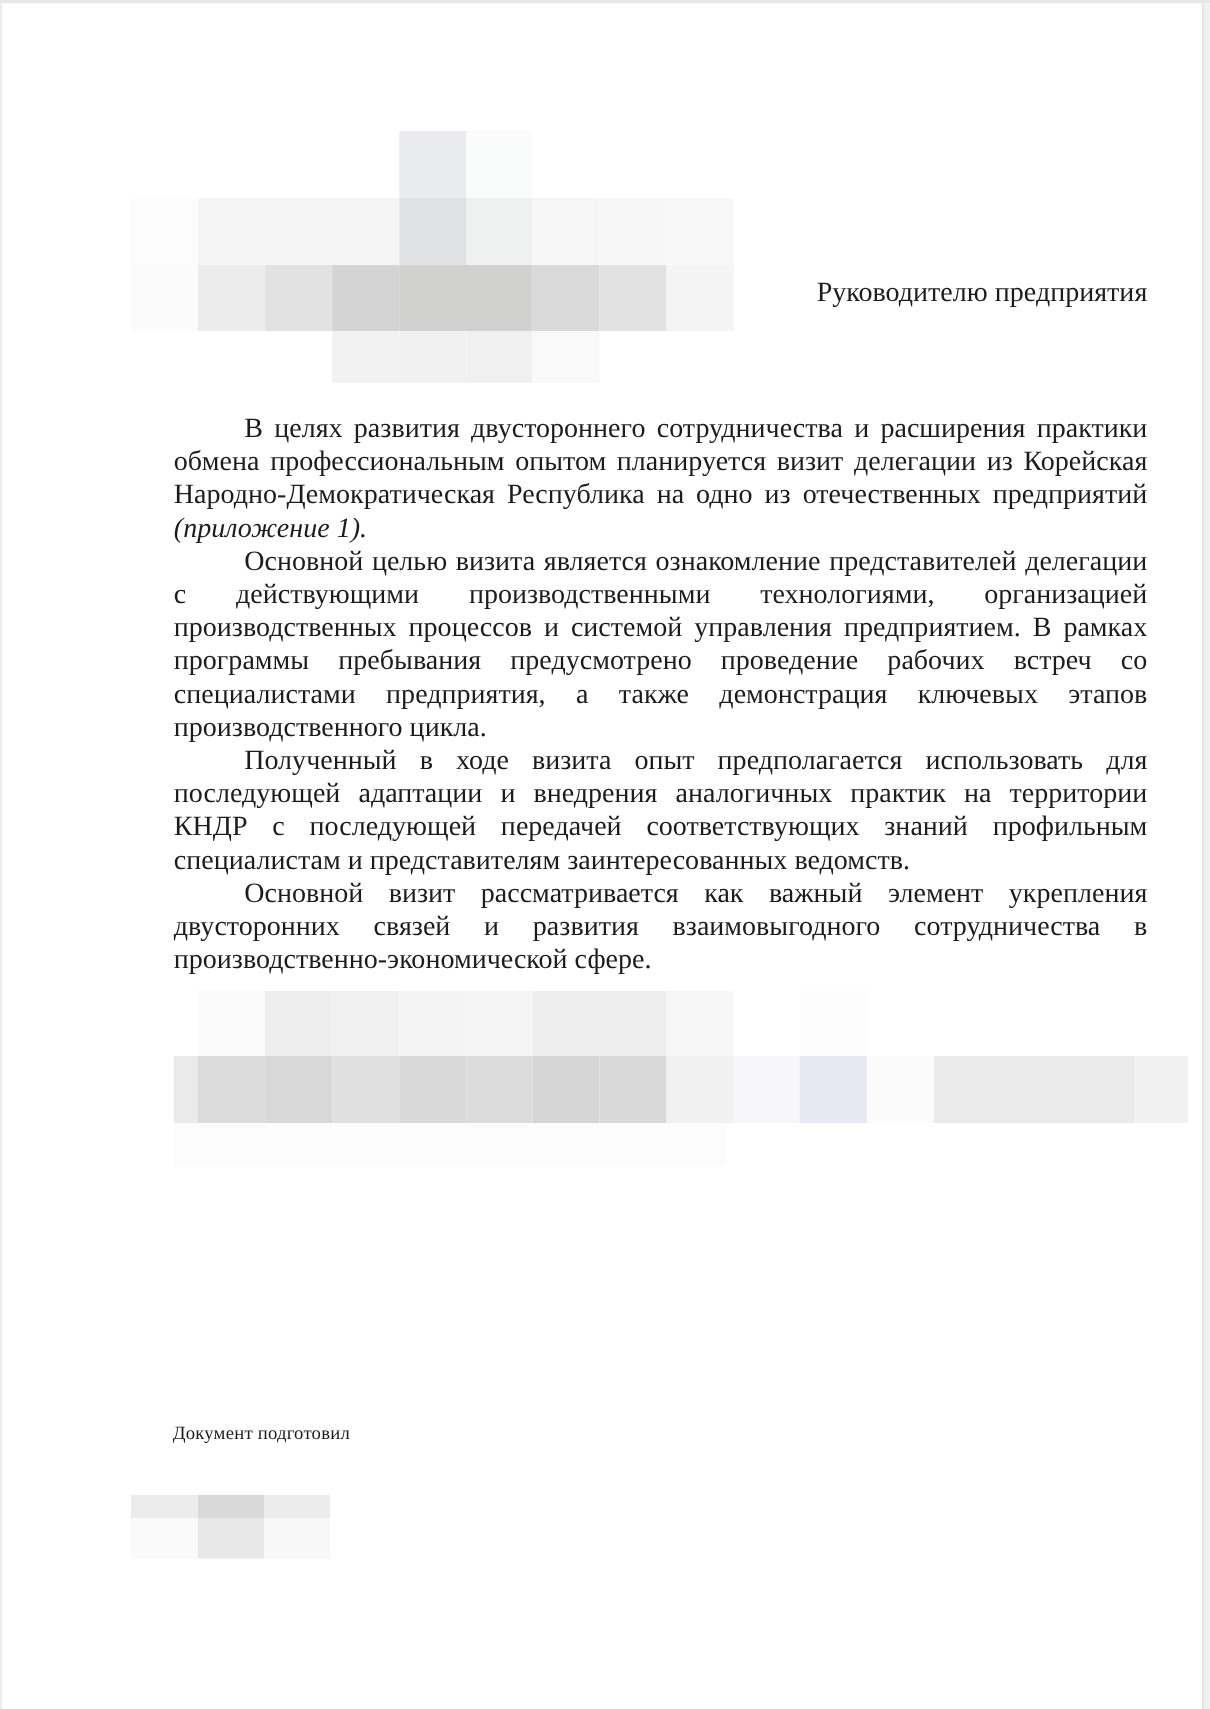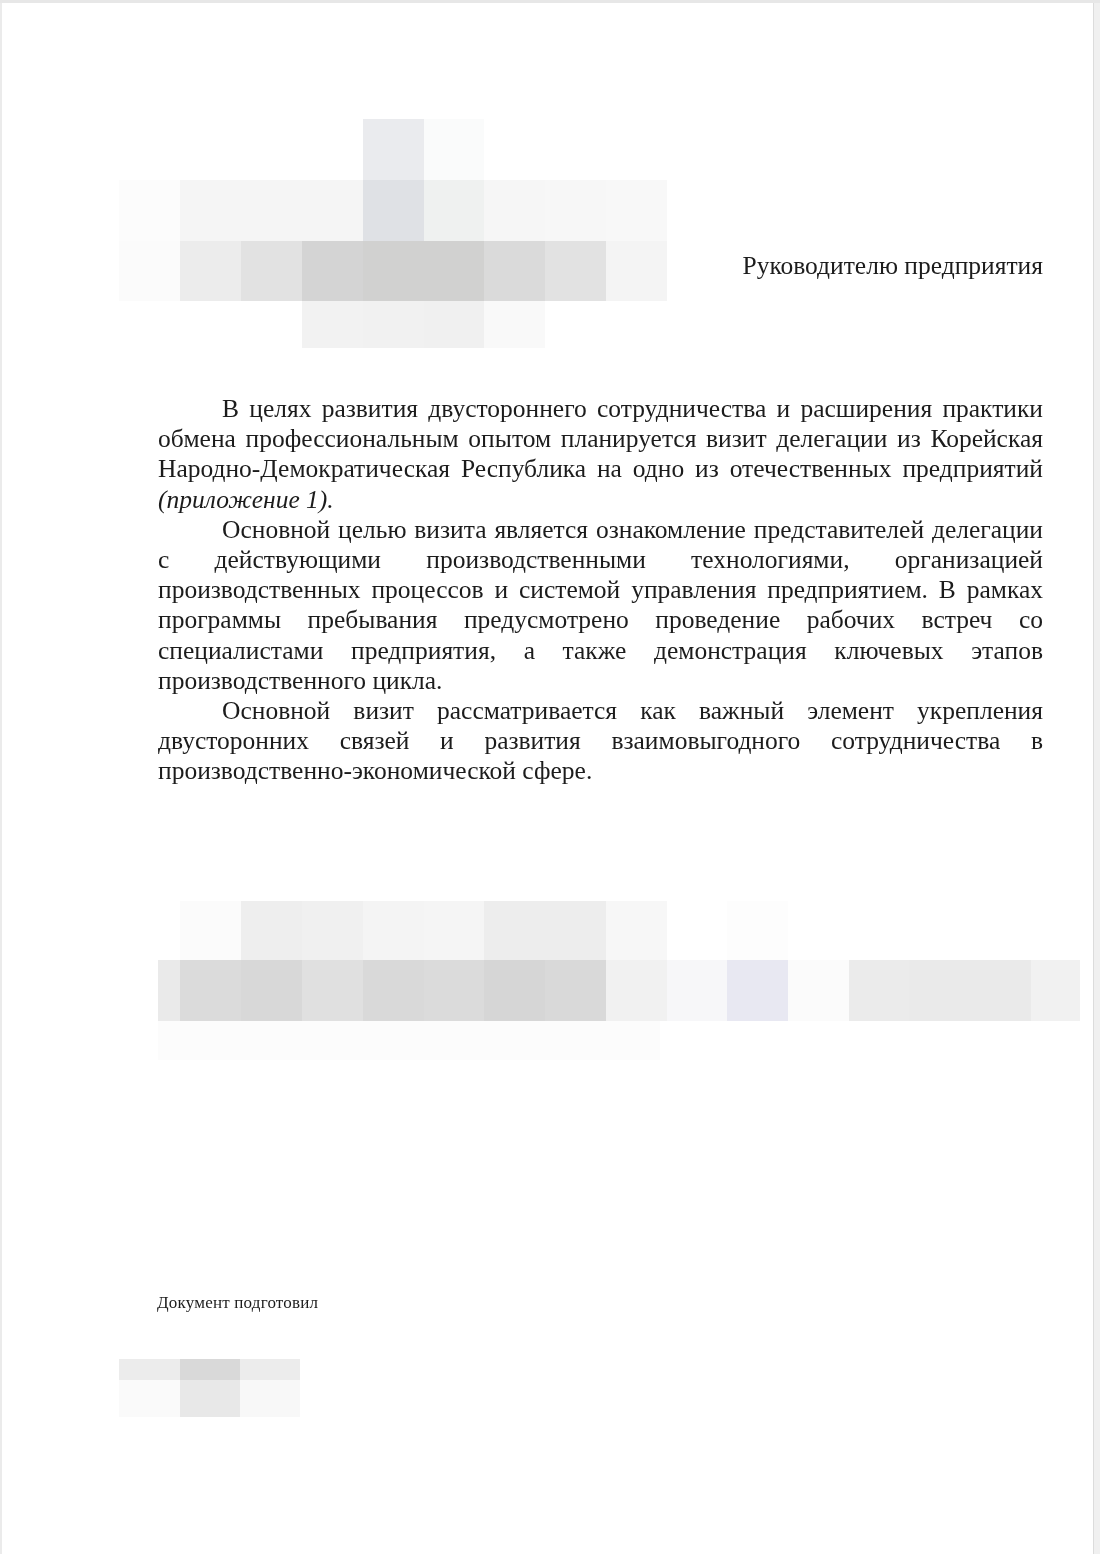--- a/index.html
+++ b/index.html
@@ -45,21 +45,20 @@
     white-space: nowrap;
   }
   .body-text {
     position: absolute;
     left: 158px;
     top: 374px;
     width: 885px;
     font-size: 25.5px;
     line-height: 30.2px;
     text-align: justify;
-    margin-top: 20px;
   }
   .body-text p {
     margin: 0;
     text-indent: 64px;
   }
   .prepared-by {
     position: absolute;
     left: 157px;
     top: 1293px;
     font-size: 17px;
@@ -99,20 +98,21 @@
       <div class="rcell" style="left: 363px; top: 301px; width: 61px; height: 47px; background: rgb(241, 241, 241);"></div>
       <div class="rcell" style="left: 424px; top: 301px; width: 60px; height: 47px; background: rgb(240, 240, 240);"></div>
       <div class="rcell" style="left: 484px; top: 301px; width: 61px; height: 47px; background: rgb(249, 249, 249);"></div>
     </div>
 
   <div class="addressee">Руководителю предприятия</div>
 
   <div class="body-text">
     <p><span>В целях развития двустороннего сотрудничества и расширения практики обмена профессиональным опытом планируется визит делегации из Корейская Народно-Демократическая Республика на одно из отечественных предприятий</span> <em>(приложение 1).</em></p>
     <p>Основной целью визита является ознакомление представителей делегации с действующими производственными технологиями, организацией производственных процессов и системой управления предприятием. В рамках программы пребывания предусмотрено проведение рабочих встреч со специалистами предприятия, а также демонстрация ключевых этапов производственного цикла.</p>
+    <p>Полученный в ходе визита опыт предполагается использовать для последующей адаптации и внедрения аналогичных практик на территории КНДР с последующей передачей соответствующих знаний профильным специалистам и представителям заинтересованных ведомств.</p>
     <p>Основной визит рассматривается как важный элемент укрепления двусторонних связей и развития взаимовыгодного сотрудничества в производственно-экономической сфере.</p>
   </div>
 
   <div class="redaction-layer">
       <div class="rcell" style="left: 180px; top: 901px; width: 61px; height: 59px; background: rgb(251, 251, 251);"></div>
       <div class="rcell" style="left: 241px; top: 901px; width: 61px; height: 59px; background: rgb(238, 238, 238);"></div>
       <div class="rcell" style="left: 302px; top: 901px; width: 61px; height: 59px; background: rgb(240, 240, 240);"></div>
       <div class="rcell" style="left: 363px; top: 901px; width: 61px; height: 59px; background: rgb(244, 244, 244);"></div>
       <div class="rcell" style="left: 424px; top: 901px; width: 60px; height: 59px; background: rgb(245, 245, 245);"></div>
       <div class="rcell" style="left: 484px; top: 901px; width: 122px; height: 59px; background: rgb(237, 237, 237);"></div>

